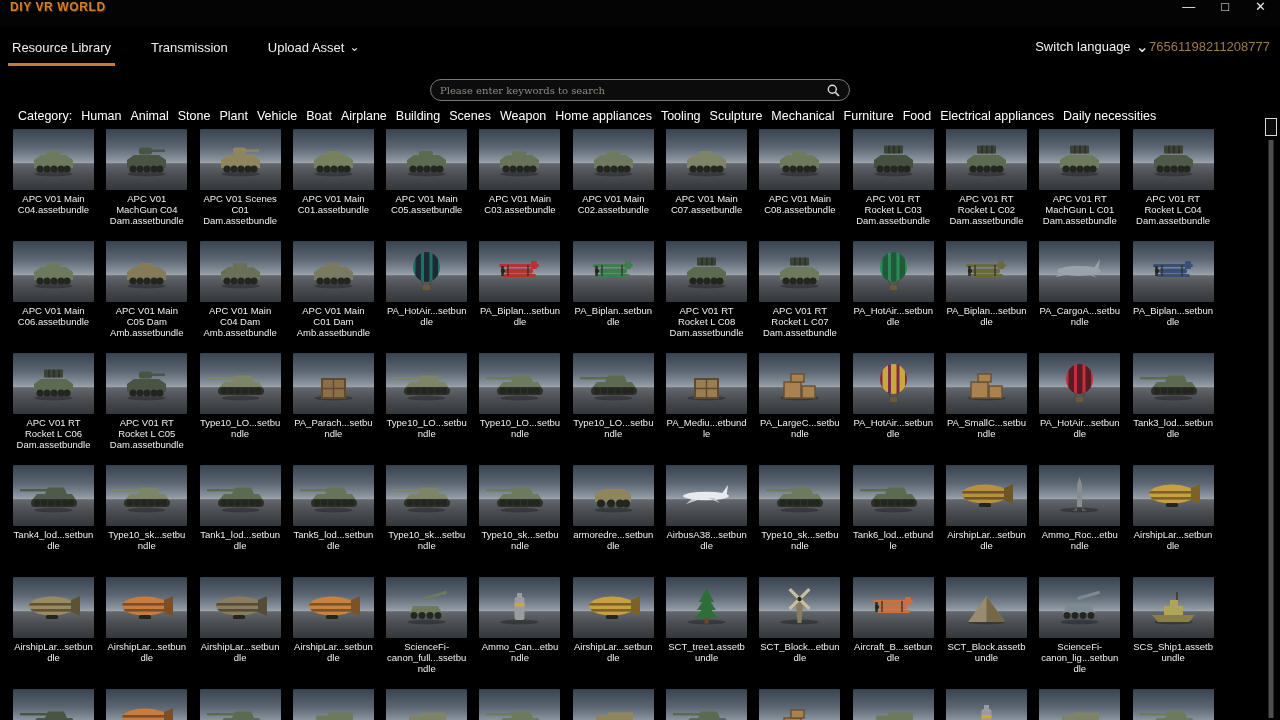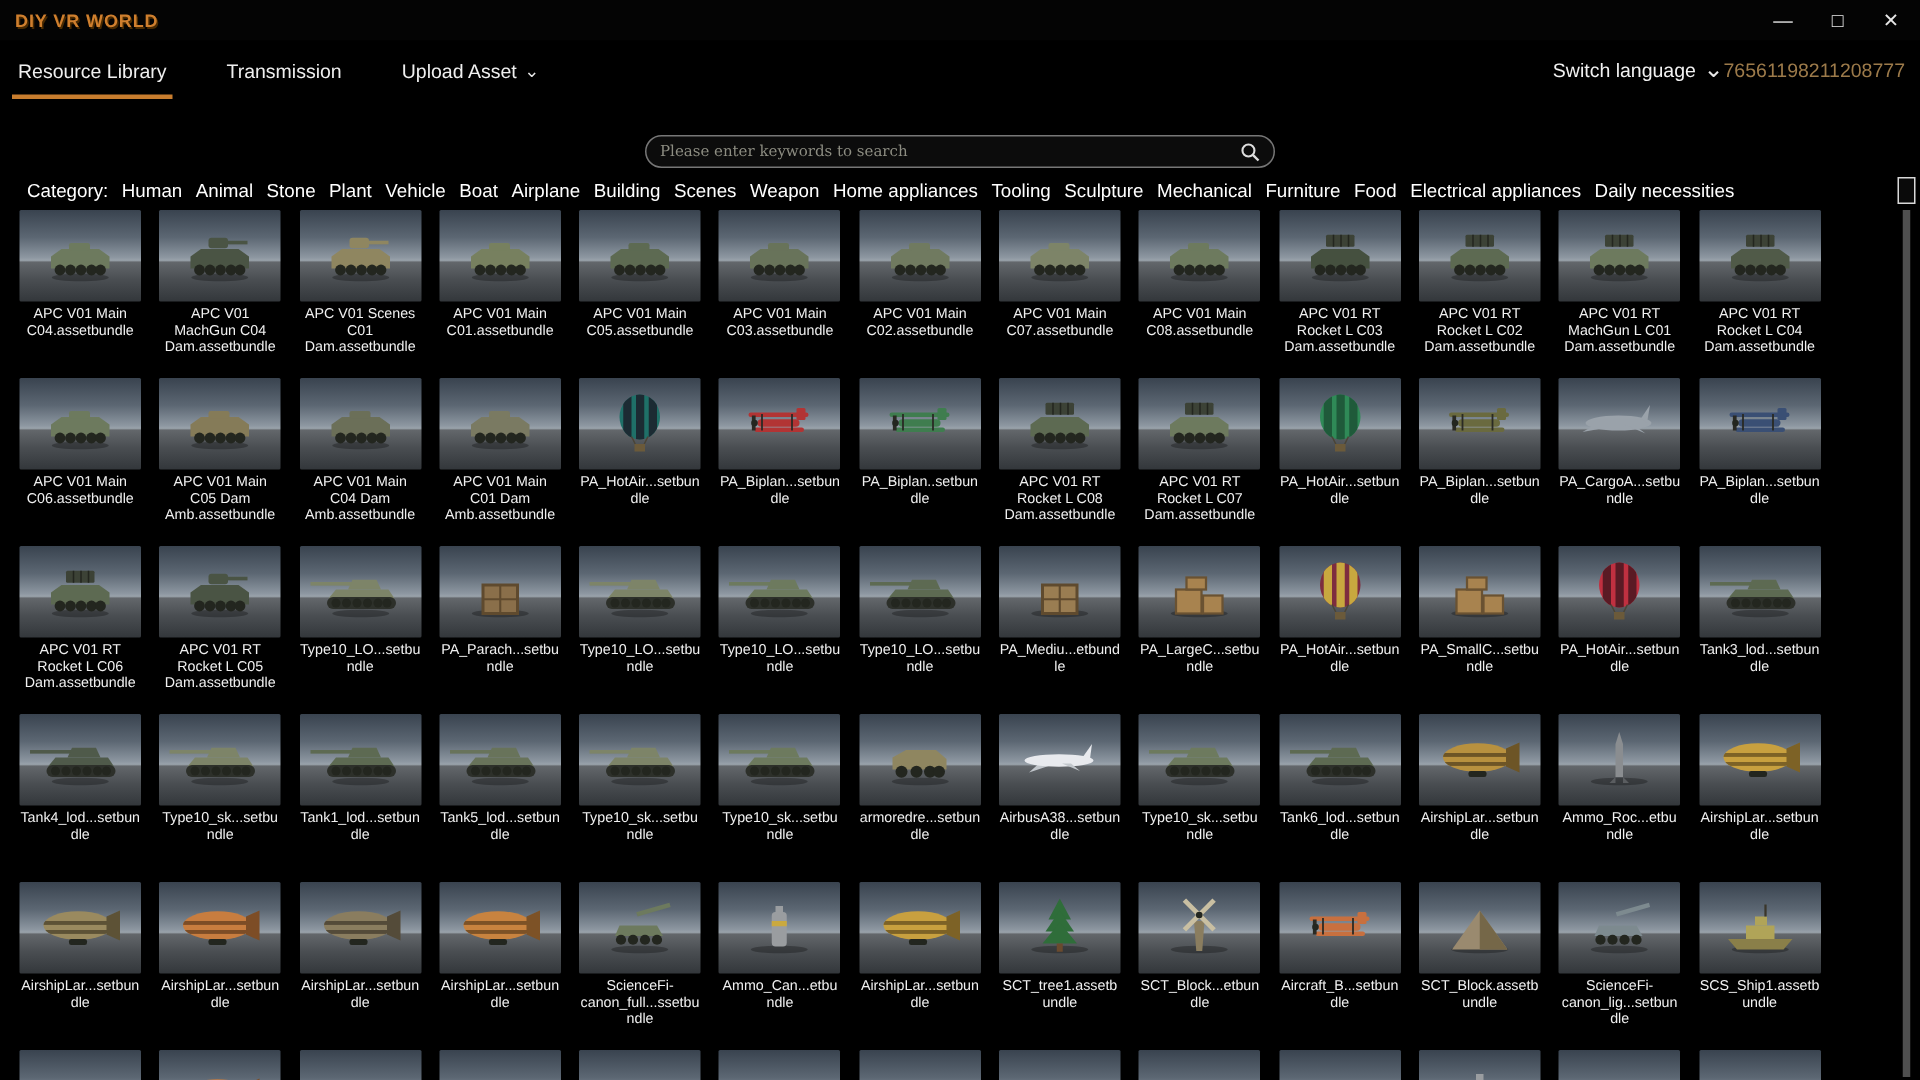--- a/index.html
+++ b/index.html
@@ -1,34 +1,34 @@
 <!DOCTYPE html>
 <html><head>
 <meta charset="utf-8">
 <style>
   *{box-sizing:border-box;margin:0;padding:0}
   html,body{width:1280px;height:720px;overflow:hidden}
   body{background:#000;font-family:"Liberation Sans",sans-serif;position:relative}
 
-  .titlebar{height:27px;background:#040404;display:flex;align-items:center;justify-content:space-between;padding:0 10px}
+  .titlebar{height:27px;background:#040404;display:flex;align-items:flex-start;justify-content:space-between;padding:0 10px}
   .app-title{color:#cf7f2e;font-weight:bold;font-size:12px;letter-spacing:.6px;text-shadow:1px 1px 0 #4a2a00}
   .win-controls{display:flex;gap:26px;align-items:center;color:#e8e8e8;font-size:13px;padding-right:4px}
   .win-btn{cursor:pointer;line-height:1}
 
   .navbar{height:39px;display:flex;align-items:center;background:#000;padding:0 10px;color:#ddd}
   .tabs{display:flex;gap:36px;align-items:flex-end;height:100%}
   .tab{font-size:13px;color:#efefef;position:relative;padding:12px 2px 11px;cursor:pointer;display:flex;align-items:center;gap:5px}
   .tab.active::after{content:"";position:absolute;left:-2px;right:-2px;bottom:0;height:3px;background:#c87d2e}
   .chev{font-size:12px;color:#e8e8e8;line-height:.6}
   .chev.big{font-size:16px}
   .nav-right{margin-left:auto;display:flex;align-items:center;}
   .switch-language{font-size:13px;color:#f2f2f2;display:flex;gap:5px;align-items:center;cursor:pointer}
   .user-id{font-size:13px;color:#9c7a4a}
 
-  .search-row{display:flex;justify-content:center;margin-top:24px}
+  .search-row{display:flex;justify-content:center;margin-top:13px}
   .search-box{width:420px;height:22px;border:1px solid #777;border-radius:11px;background:#0c0c0c;display:flex;align-items:center;padding:0 9px;gap:6px}
   .search-input{flex:1;background:transparent;border:none;outline:none;color:#bdbdb0;font-family:"DejaVu Serif",serif;font-size:10px}
   .search-input::placeholder{color:#8d8d82}
   .search-icon{display:flex;align-items:center;cursor:pointer}
 
   .cat-row{display:flex;gap:9px;padding:8px 0 0 18px;color:#fff;font-size:12.5px;align-items:center;white-space:nowrap}
   .cat-label{font-size:12.5px}
   .cat-items{display:flex;gap:9px}
   .cat-item{cursor:pointer}
 
@@ -800,21 +800,21 @@
           <path d="M32 29 L35 22.5 H51 L54 29 Z" fill="#5d6a52"></path>
           <path d="M19 35 L24 29 H59 L63 35 Z" fill="#5d6a52"></path>
           <rect x="18" y="34" width="46" height="8" rx="4" fill="#2d302a"></rect>
           <circle cx="24" cy="38" r="3" fill="#23261f"></circle>
           <circle cx="31" cy="38" r="3" fill="#23261f"></circle>
           <circle cx="38" cy="38" r="3" fill="#23261f"></circle>
           <circle cx="45" cy="38" r="3" fill="#23261f"></circle>
           <circle cx="52" cy="38" r="3" fill="#23261f"></circle>
           <circle cx="58" cy="38" r="3" fill="#23261f"></circle>
         </svg></div>
-      <div class="label">Tank6_lod...setbundle</div>
+      <div class="label">Tank6_lod...etbundle</div>
     </div>
     <div class="card">
       <div class="thumb"><svg viewBox="0 0 81 61" width="81" height="61" xmlns="http://www.w3.org/2000/svg">
           <defs>
             <clipPath id="ca5">
               <ellipse cx="39" cy="29" rx="23" ry="9.5"></ellipse>
             </clipPath>
           </defs>
           <ellipse cx="39" cy="29" rx="23" ry="9.5" fill="#b8913f"></ellipse>
           <g clip-path="url(#ca5)">

